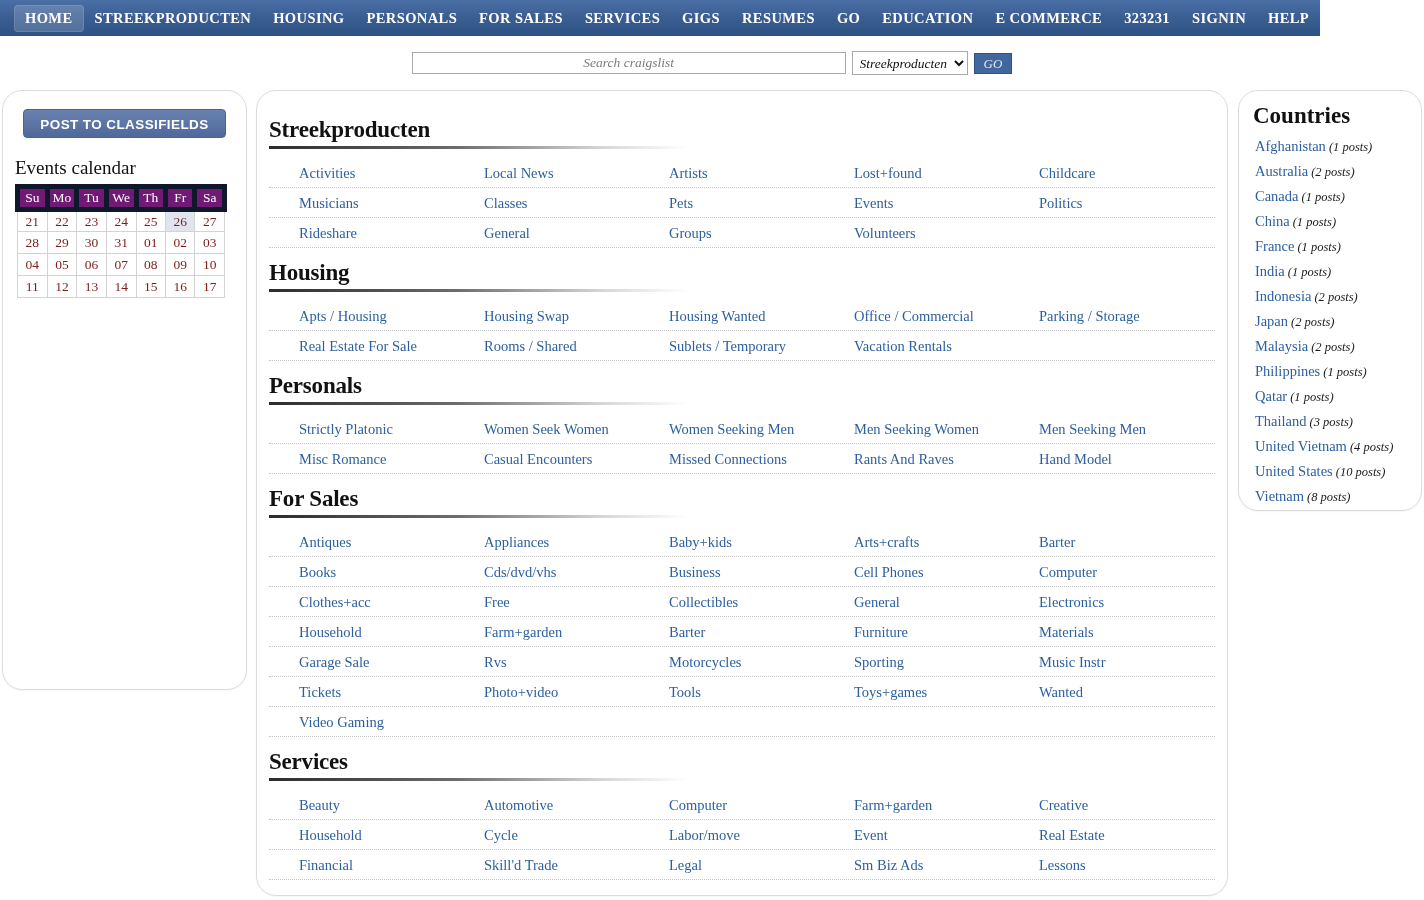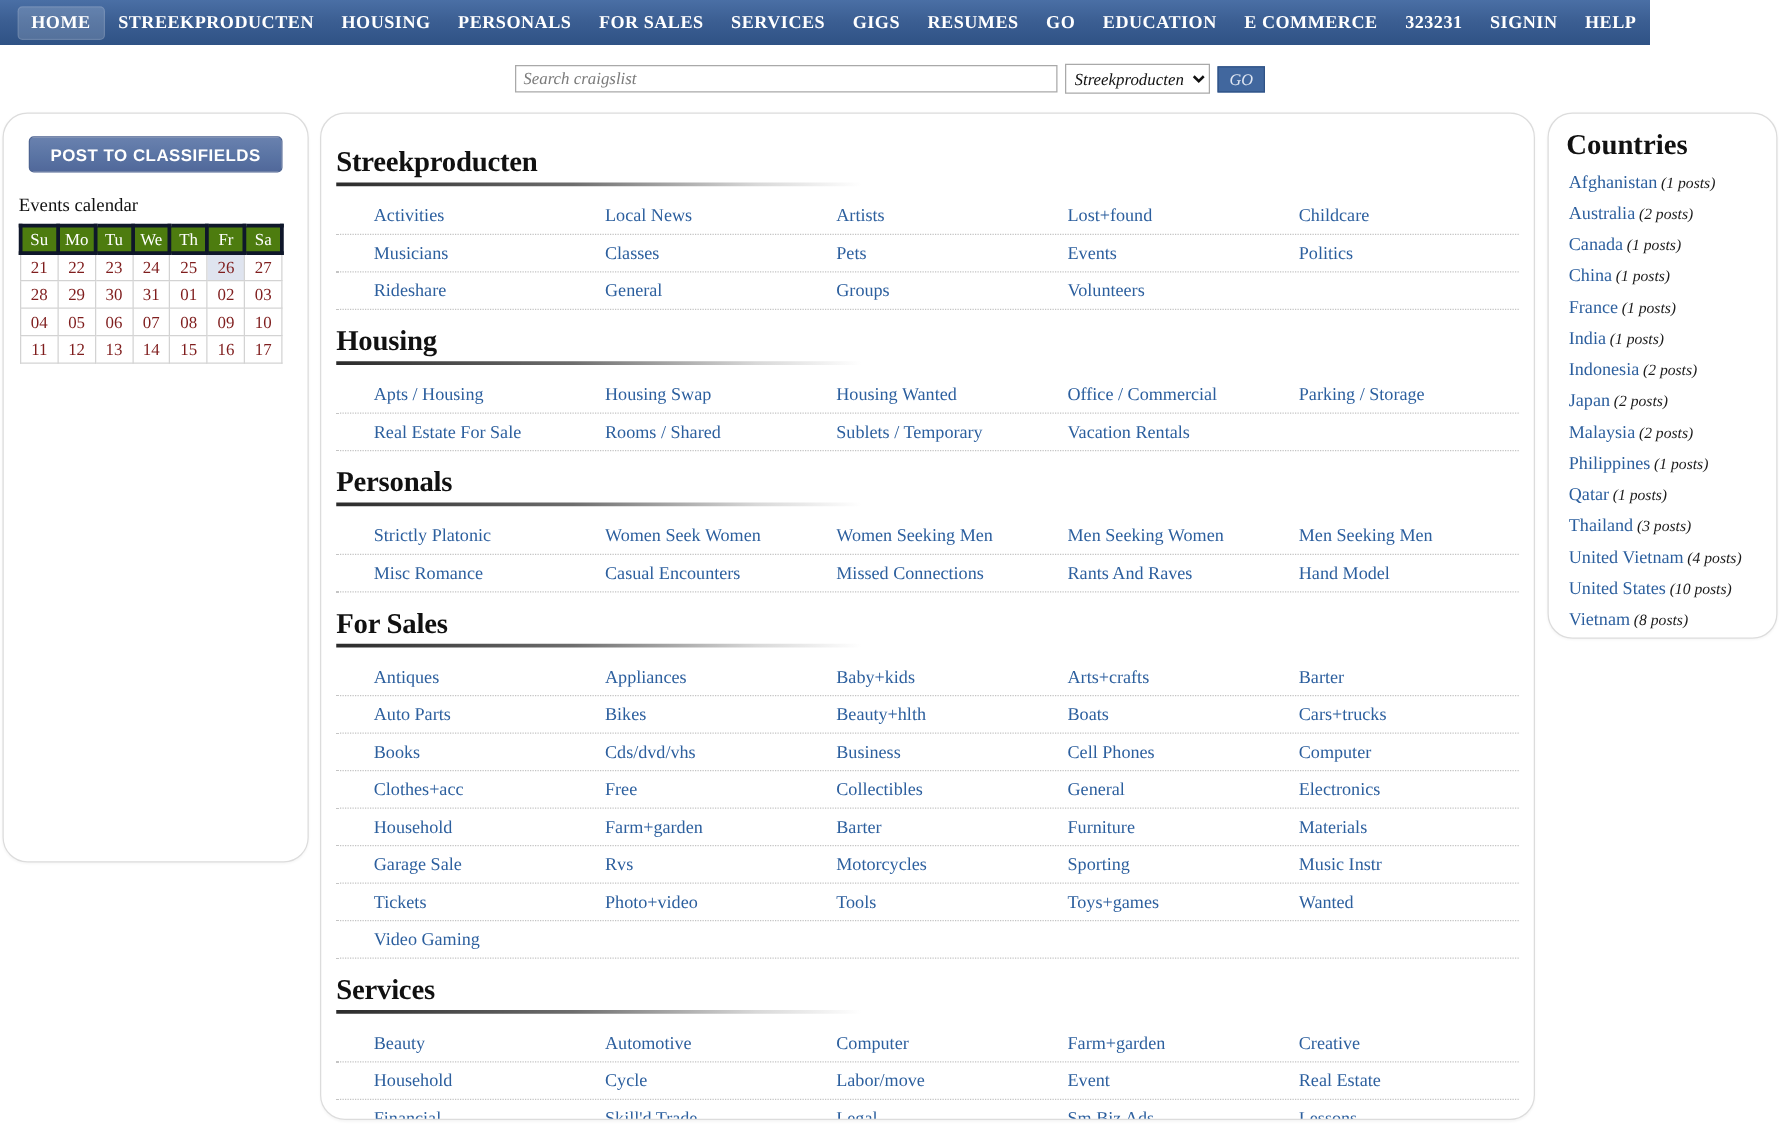--- a/index.html
+++ b/index.html
@@ -46,20 +46,21 @@
   .search-input {
     width: 434px; height: 22px;
     border: 1px solid #a9a9a9;
     padding: 1px 6px;
     font-family: "Liberation Serif", serif;
     font-style: italic;
     font-size: 13.5px;
     color: #222;
     background: #fff;
     outline: none;
+    text-align: center;
   }
   .search-input::placeholder { color: #7b7b7b; font-style: italic; }
   .search-select {
     height: 24px;
     border: 1px solid #a9a9a9;
     background: #fff;
     font-family: "Liberation Serif", serif;
     font-style: italic;
     font-size: 13.5px;
     color: #111;
@@ -108,35 +109,35 @@
     font-weight: bold;
     font-size: 13.5px;
     letter-spacing: .4px;
     cursor: pointer;
     text-align: center;
     line-height: 27px;
   }
   .cal-title {
     margin: 19px 0 5px 12px;
     font-family: "Liberation Serif", serif;
-    font-size: 15px;
+    font-size: 19px;
     color: #111;
   }
   table.calendar {
     margin-left: 12px;
     border-collapse: collapse;
     width: 212px;
   }
   table.calendar th {
-    background: #4d7c0f;
+    background: #701a75;
     color: #ffffff;
     font-family: "Liberation Serif", serif;
     font-weight: normal;
     font-size: 13.5px;
-    border: 3px solid #0f172a;
+    border: 5px solid #0f172a;
     height: 22px;
     width: 30px;
     text-align: center;
   }
   table.calendar td {
     border: 1px solid #d3d3d3;
     height: 22px;
     width: 30px;
     text-align: center;
     color: #7f1d1d;
@@ -354,27 +355,20 @@
           <div class="section-head">For Sales</div>
           <div class="section-rule"></div>
           <div class="cat-row">
             <div class="cat-cell"><a>Antiques</a></div>
             <div class="cat-cell"><a>Appliances</a></div>
             <div class="cat-cell"><a>Baby+kids</a></div>
             <div class="cat-cell"><a>Arts+crafts</a></div>
             <div class="cat-cell"><a>Barter</a></div>
           </div>
           <div class="cat-row">
-            <div class="cat-cell"><a>Auto Parts</a></div>
-            <div class="cat-cell"><a>Bikes</a></div>
-            <div class="cat-cell"><a>Beauty+hlth</a></div>
-            <div class="cat-cell"><a>Boats</a></div>
-            <div class="cat-cell"><a>Cars+trucks</a></div>
-          </div>
-          <div class="cat-row">
             <div class="cat-cell"><a>Books</a></div>
             <div class="cat-cell"><a>Cds/dvd/vhs</a></div>
             <div class="cat-cell"><a>Business</a></div>
             <div class="cat-cell"><a>Cell Phones</a></div>
             <div class="cat-cell"><a>Computer</a></div>
           </div>
           <div class="cat-row">
             <div class="cat-cell"><a>Clothes+acc</a></div>
             <div class="cat-cell"><a>Free</a></div>
             <div class="cat-cell"><a>Collectibles</a></div>

